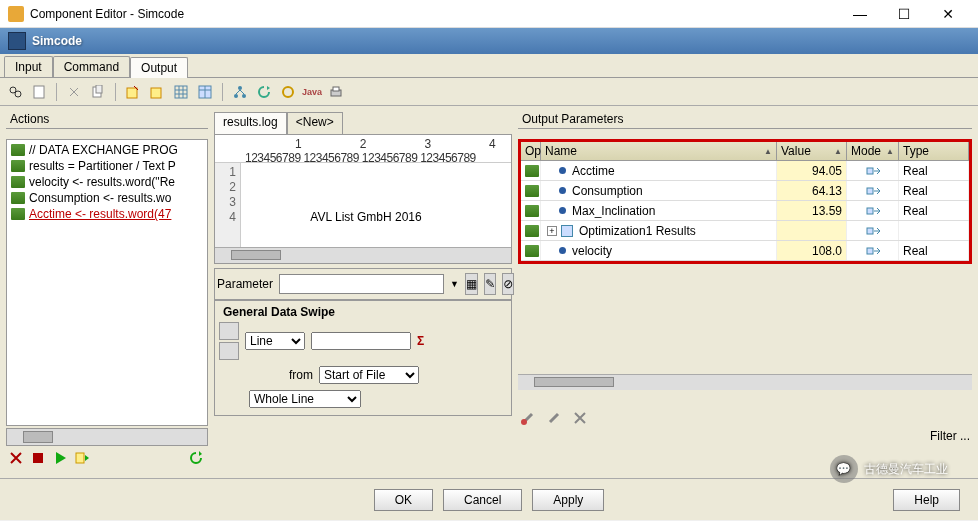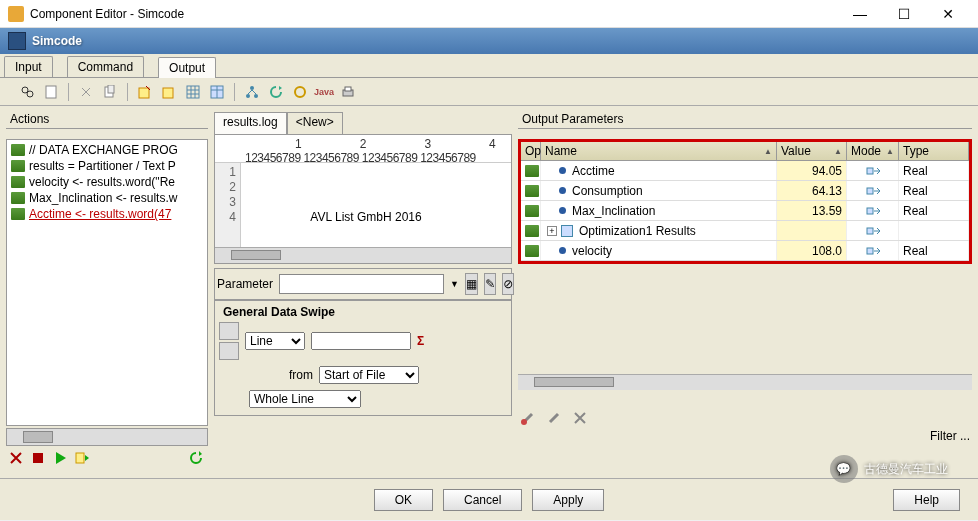--- a/index.html
+++ b/index.html
@@ -5,23 +5,23 @@
 * { box-sizing: border-box; margin: 0; padding: 0; font-family: "Segoe UI", Tahoma, sans-serif; font-size: 12px; }
 body { background: #f0f0f0; width: 978px; height: 521px; overflow: hidden; }
 .titlebar { height: 28px; background: #fff; display: flex; align-items: center; padding: 0 8px; border-bottom: 1px solid #ddd; }
 .titlebar .icon { width: 16px; height: 16px; margin-right: 6px; background: #e8a838; border-radius: 2px; }
 .titlebar .title { flex: 1; }
 .titlebar .winbtns { display: flex; gap: 0; }
 .titlebar .winbtn { width: 44px; height: 28px; display: flex; align-items: center; justify-content: center; font-size: 14px; cursor: pointer; }
 .subtitlebar { height: 26px; background: linear-gradient(#6a98c8,#4878b0); color: #fff; display: flex; align-items: center; padding: 0 8px; font-weight: bold; font-size: 16px; text-shadow: 1px 1px 2px rgba(0,0,0,.4); }
 .subtitlebar .icon { width: 18px; height: 18px; margin-right: 6px; background: #2a5080; border: 1px solid #1a3050; }
 .tabstrip { height: 24px; background: #ece9d8; display: flex; align-items: flex-end; padding: 2px 4px 0; border-bottom: 1px solid #999; }
-.tab { padding: 3px 10px; background: #ece9d8; border: 1px solid #999; border-bottom: none; margin-right: 14px; border-radius: 2px 2px 0 0; cursor: pointer; }
+.tab { padding: 3px 10px; background: #ece9d8; border: 1px solid #999; border-bottom: none; margin-right: 0; border-radius: 2px 2px 0 0; cursor: pointer; }
 .tab.active { background: #fcfbf8; position: relative; top: 1px; }
-.toolbar { height: 28px; background: #ece9d8; border-bottom: 1px solid #aaa; display: flex; align-items: center; padding: 0 18px; gap: 6px; }
+.toolbar { height: 28px; background: #ece9d8; border-bottom: 1px solid #aaa; display: flex; align-items: center; padding: 0 6px; gap: 6px; }
 .tbtn { width: 18px; height: 18px; display: flex; align-items: center; justify-content: center; cursor: pointer; }
 .tsep { width: 1px; height: 18px; background: #aaa; margin: 0 2px; }
 .panels { display: flex; height: 372px; background: #ece9d8; padding: 6px; gap: 6px; }
 .panel { background: #ece9d8; display: flex; flex-direction: column; }
 .panel-title { font-weight: normal; padding: 0 4px 2px; border-bottom: 1px solid #999; margin-bottom: 10px; }
 .actions-panel { width: 202px; }
 .actions-list { flex: 1; background: #fff; border: 1px solid #999; overflow: auto; padding: 2px 0; }
 .actions-list .item { display: flex; align-items: center; padding: 1px 4px; white-space: nowrap; gap: 4px; cursor: pointer; }
 .actions-list .item.sel { text-decoration: underline; color: #b00; }
 .book-icon { width: 14px; height: 12px; background: linear-gradient(#5a9a3a,#3a7a1a); border-radius: 1px; flex-shrink: 0; }
@@ -195,21 +195,21 @@
       <div class="item">
           <span class="book-icon"></span>
           <span>results = Partitioner / Text P</span>
         </div>
       <div class="item">
           <span class="book-icon"></span>
           <span>velocity &lt;- results.word("Re</span>
         </div>
       <div class="item">
           <span class="book-icon"></span>
-          <span>Max_Inclination &lt;- results.w</span>
+          <span>Consumption &lt;- results.wo</span>
         </div>
       <div class="item sel">
           <span class="book-icon"></span>
           <span>Acctime &lt;- results.word(47</span>
         </div>
     </div>
     <div class="actions-scroll">
         <div class="thumb"></div>
       </div>
     <div class="actions-bottom">

